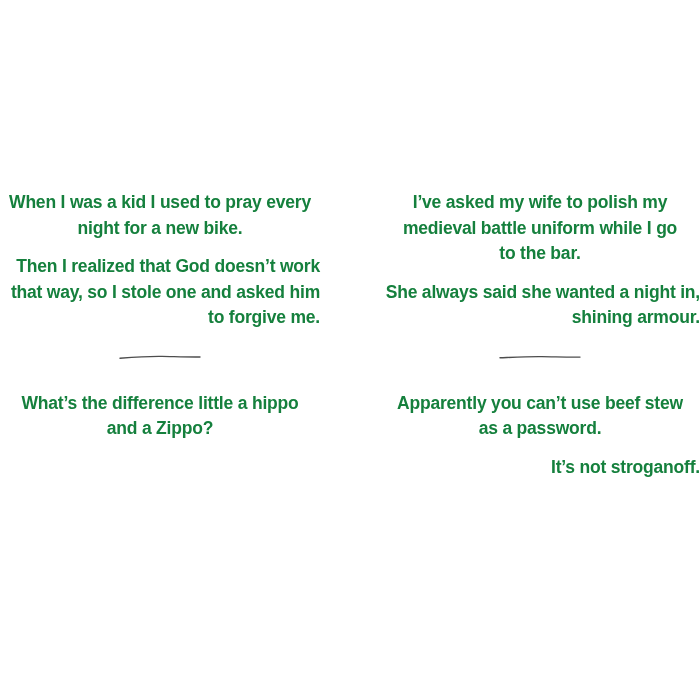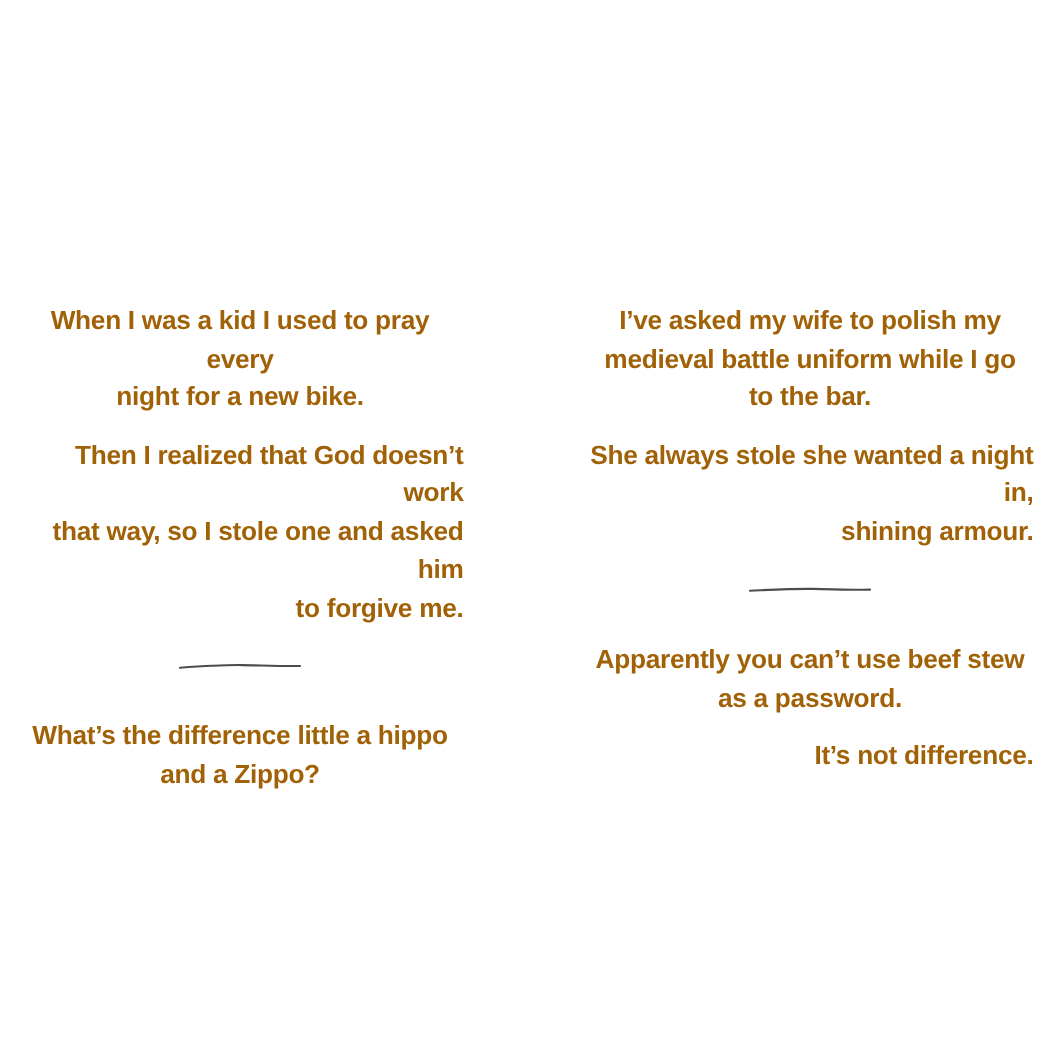--- a/index.html
+++ b/index.html
@@ -21,26 +21,26 @@
   }
   .col {
     position: absolute;
     top: 190px;
     width: 320px;
     text-align: center;
   }
   .col-left  { left: 0; }
   .col-right { left: 380px; }
   .joke p {
-    margin: 11px;
+    margin: 0;
     font-weight: 700;
     font-size: 17.5px;
     line-height: 25.5px;
     letter-spacing: -0.2px;
-    color: #a16207;
+    color: #15803d;
     white-space: pre-line;
   }
   .joke p + p {
     margin-top: 13px;
     text-align: right;
   }
   .divider {
     display: block;
     margin: 22px auto 30px auto;
     width: 84px;
@@ -67,26 +67,26 @@
       <p>What’s the difference little a hippo
 and a Zippo?</p>
     </div>
   </div>
 
   <div class="col col-right">
     <div class="joke">
       <p>I’ve asked my wife to polish my
 medieval battle uniform while I go
 to the bar.</p>
-      <p>She always stole she wanted a night in,
+      <p>She always said she wanted a night in,
 shining armour.</p>
     </div>
     <svg class="divider" viewBox="0 0 84 8" xmlns="http://www.w3.org/2000/svg">
       <path d="M2,4.8 C16,4.2 30,3.4 44,3.6 C58,3.8 72,4.4 82,4.1" fill="none" stroke-width="1.4" stroke-linecap="round" stroke="#4d4d4d"></path>
     </svg>
     <div class="joke">
       <p>Apparently you can’t use beef stew
 as a password.</p>
-      <p>It’s not difference.</p>
+      <p>It’s not stroganoff.</p>
     </div>
   </div>
 
 </div>
 
 </body></html>

